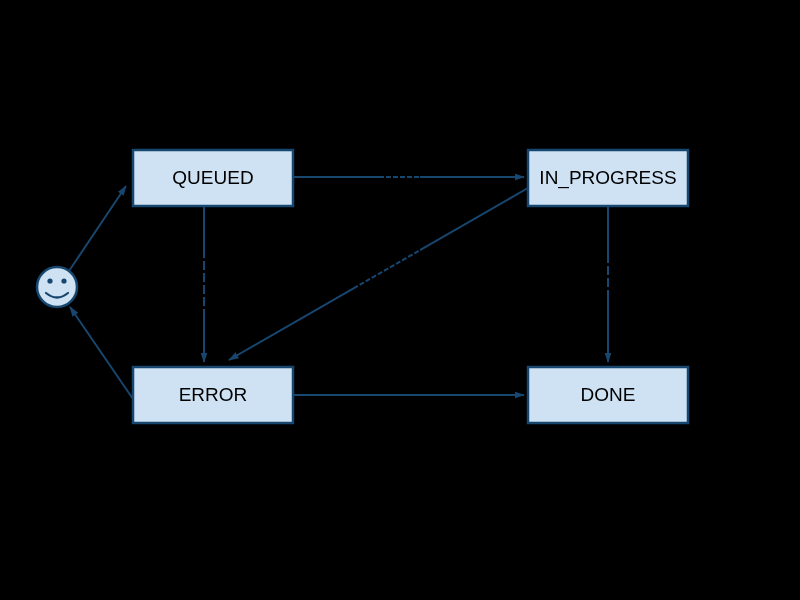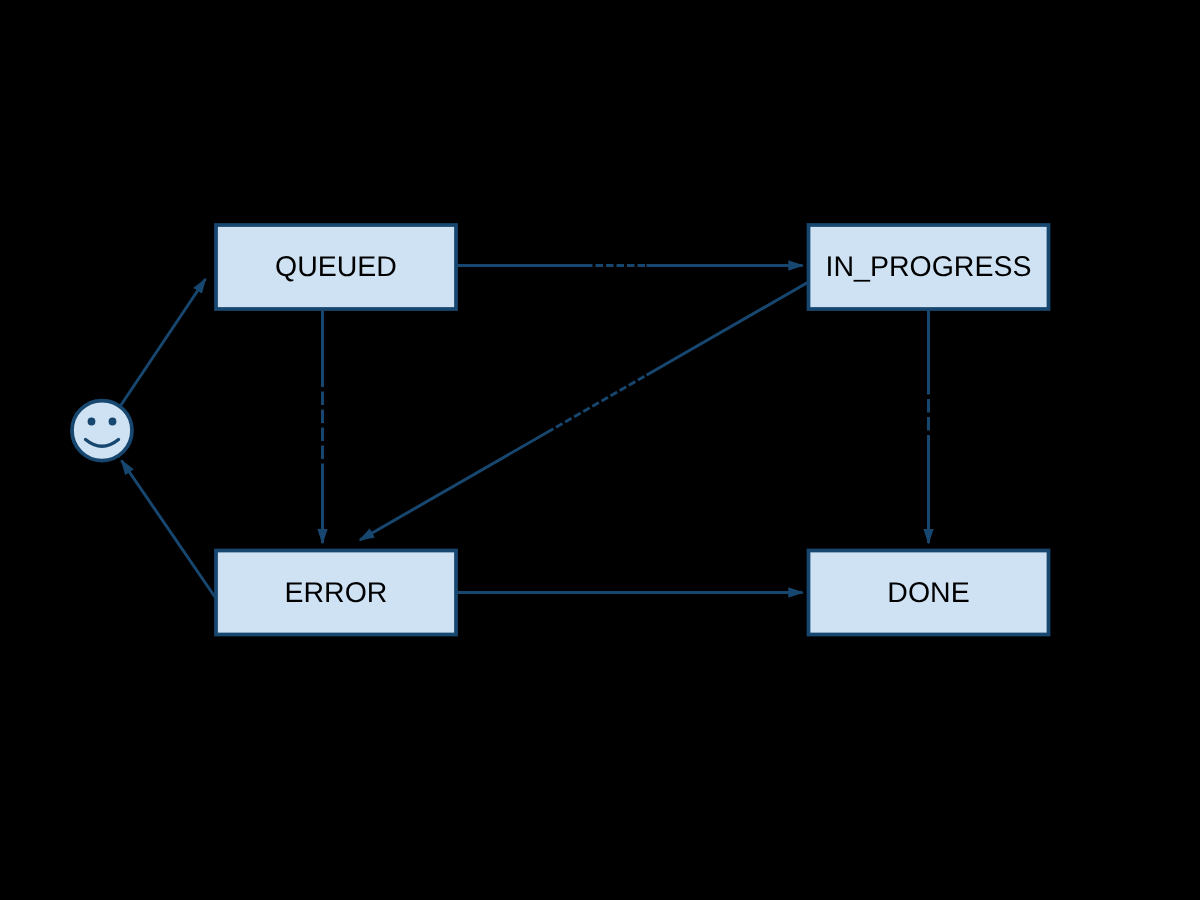--- a/index.html
+++ b/index.html
@@ -7,21 +7,20 @@
     padding: 0;
     background: #000000;
   }
   #screen {
     position: relative;
     width: 724px;
     height: 600px;
     background: #000000;
     overflow: hidden;
     font-family: "Liberation Sans", sans-serif;
-    padding-left: 11px;
   }
   svg text.node-label {
     font-family: "Liberation Sans", sans-serif;
     font-size: 19px;
     fill: #000000;
   }
 </style>
 </head>
 <body>
 

